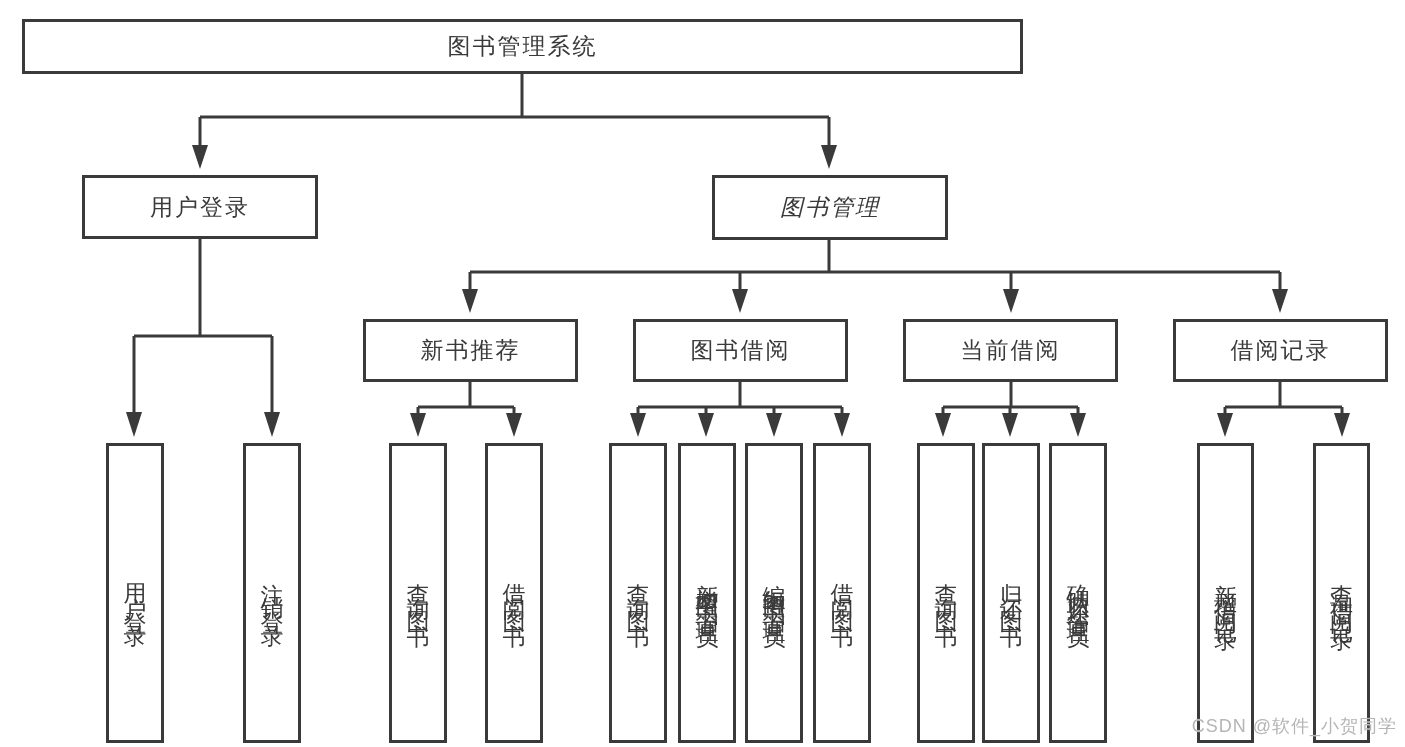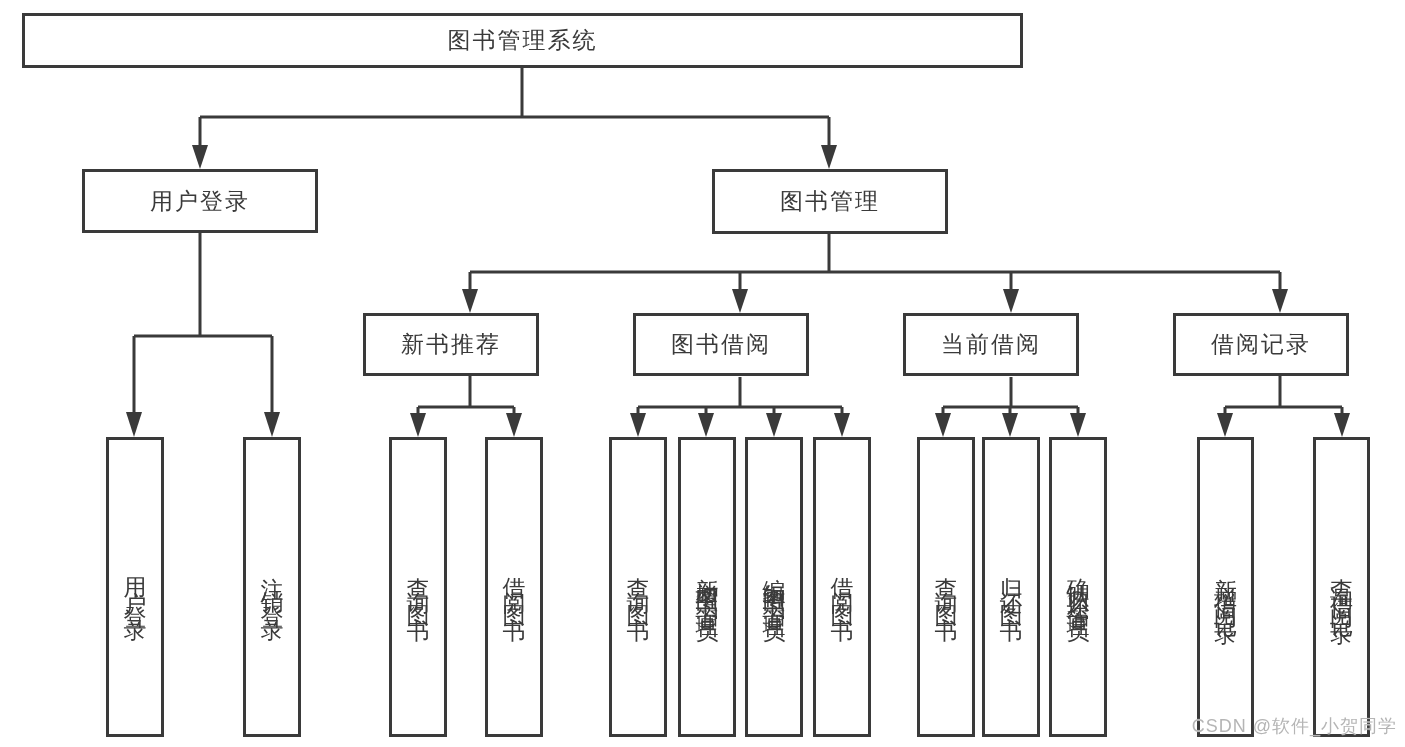--- a/index.html
+++ b/index.html
@@ -27,27 +27,28 @@
     position: absolute;
     box-sizing: border-box;
     border: 3px solid #3a3a3a;
     background: #ffffff;
     display: flex;
     align-items: center;
     justify-content: center;
     font-size: 23px;
     letter-spacing: 2px;
     white-space: nowrap;
+    margin-top: 6px;
   }
   .node.root  { left: 22px;  top: 13px;  width: 1001px; height: 55px; }
 
   .node.l2a   { left: 82px;  top: 169px; width: 236px;  height: 64px; }
-  .node.l2b   { left: 712px; top: 169px; width: 236px;  height: 65px; }
-
-  .node.l3    { top: 313px; width: 176px; height: 63px; }
+  .node.l2b   { left: 712px; top: 169px; width: 236px;  height: 65px; font-style: italic; }
+
+  .node.l3    { top: 313px; width: 215px; height: 63px; }
   .node.l3a   { left: 363px; }
   .node.l3b   { left: 633px; font-family: Liberation Serif, serif; }
   .node.l3c   { left: 903px; }
   .node.l3d   { left: 1173px; }
 
   .node.leaf  { top: 437px; width: 58px; height: 300px; }
   .leaf span {
     writing-mode: vertical-rl;
     text-orientation: mixed;
     letter-spacing: 14px;

